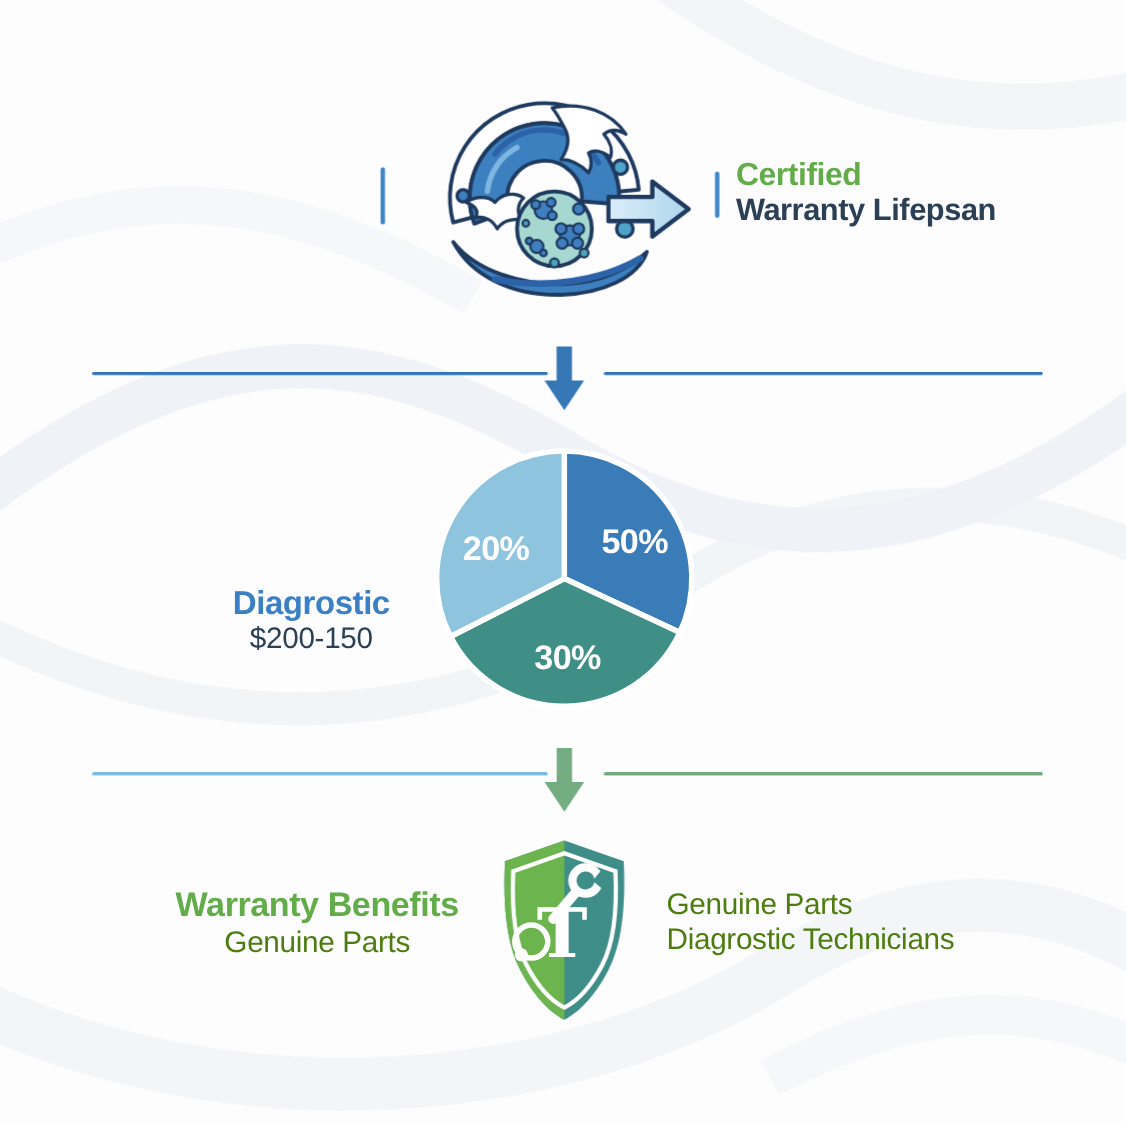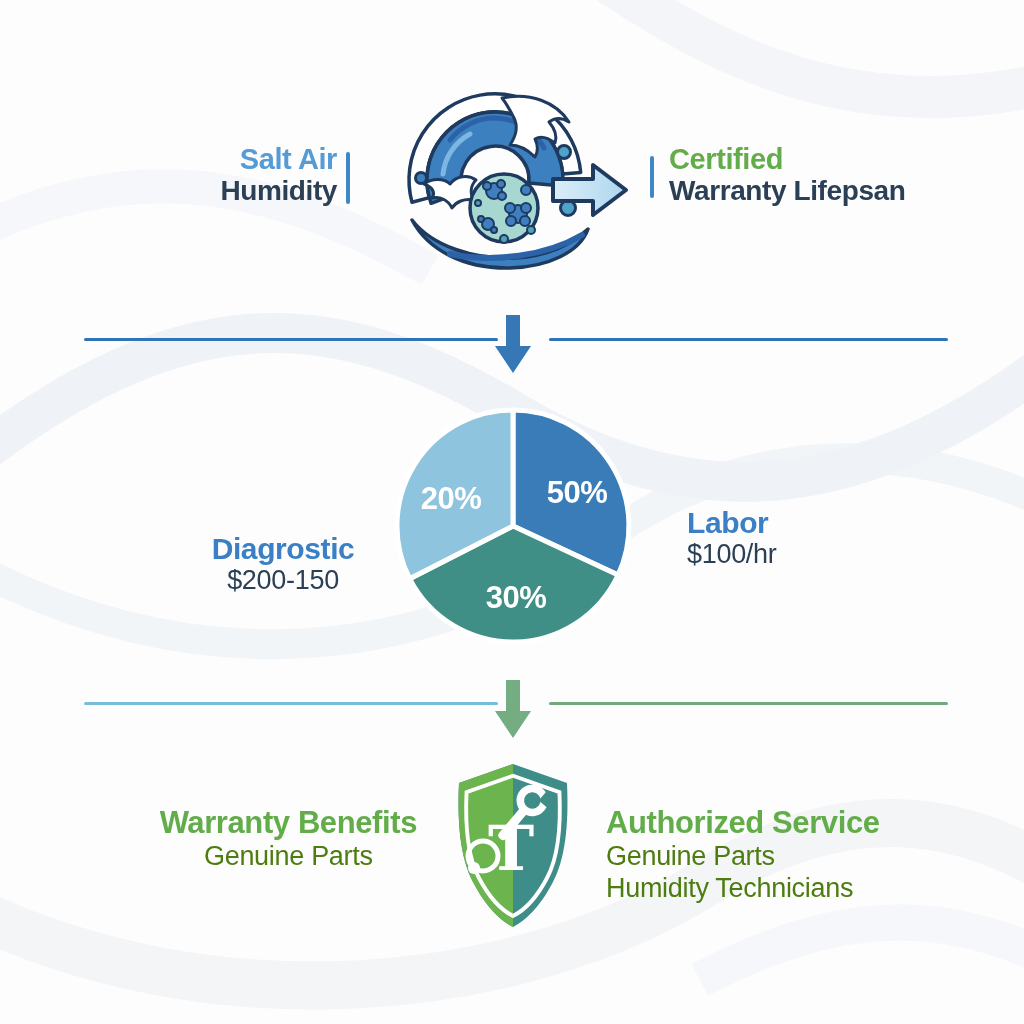--- a/index.html
+++ b/index.html
@@ -58,24 +58,20 @@
     <g fill="none" stroke="#eef1f5" opacity="0.9">
       <path d="M-40,470 C180,295 330,300 520,415 C700,520 870,505 1070,345" stroke-width="40"></path>
       <path d="M-40,560 C200,690 430,660 610,535 C760,430 930,440 1080,520" stroke-width="30" opacity="0.8"></path>
       <path d="M-40,905 C210,1030 520,1000 710,880 C840,800 960,805 1080,890" stroke-width="48" opacity="0.85"></path>
       <path d="M590,-30 C760,90 900,125 1080,75" stroke-width="42" opacity="0.7"></path>
       <path d="M-30,235 C140,150 280,185 430,270" stroke-width="34" opacity="0.6"></path>
       <path d="M700,980 C850,900 960,910 1070,970" stroke-width="36" opacity="0.6"></path>
     </g>
   </svg>
 
-  <div class="layer top-left">
-    <div class="t-line1 lightblue">Salt Air</div>
-    <div class="t-line2">Humidity</div>
-  </div>
 
   <div class="layer vbar vbar1"></div>
 
   <svg class="layer wave-svg" width="200" height="182" viewBox="0 0 200 182">
     <g stroke-linejoin="round" stroke-linecap="round">
 
       <path d="M14,132 C34,158 76,172 118,170 C150,168 174,156 190,141 C182,164 150,179 112,180 C66,181 30,162 14,132 Z" fill="#3d80c0" stroke="#1e3a5f" stroke-width="3.5"></path>
       <path d="M52,166 C96,175 148,168 184,147" stroke="#2b62a8" stroke-width="6" fill="none"></path>
 
       <path d="M14,114.3 A86,86 0 1 1 182.7,84.5 L164.7,86.1 A68,68 0 1 0 31.3,109.6 Z" fill="#ffffff" stroke="#1e3a5f" stroke-width="3.5"></path>
@@ -149,24 +145,20 @@
     <g stroke="#ffffff" stroke-width="5" stroke-linejoin="round">
       <path d="M121,121 L121,5 A116,116 0 0 1 226.1,170 Z" fill="#3a7cb8"></path>
       <path d="M121,121 L226.1,170 A116,116 0 0 1 17.6,173.7 Z" fill="#3f8f86"></path>
       <path d="M121,121 L17.6,173.7 A116,116 0 0 1 121,5 Z" fill="#8ec4de"></path>
     </g>
     <text class="pie-label" x="185" y="98">50%</text>
     <text class="pie-label" x="124" y="203">30%</text>
     <text class="pie-label" x="59" y="104">20%</text>
   </svg>
 
-  <div class="layer side-label-right">
-    <div class="s-title">Labor</div>
-    <div class="s-sub">$100/hr</div>
-  </div>
 
   <div class="layer hline d2l"></div>
   <div class="layer hline d2r"></div>
   <svg class="layer down-arrow2" width="40" height="58" viewBox="0 0 40 58">
     <path d="M13,0 H27 V31 H38 L20,58 L2,31 H13 Z" fill="#74ad81"></path>
   </svg>
 
   <div class="layer bottom-left">
     <div class="b-title">Warranty Benefits</div>
     <div class="b-sub">Genuine Parts</div>
@@ -188,18 +180,17 @@
       <rect x="-4.5" y="8" width="9" height="40" rx="4" fill="#ffffff"></rect>
     </g>
 
     <circle cx="36" cy="96" r="15" fill="none" stroke="#ffffff" stroke-width="5"></circle>
     <circle cx="27" cy="108" r="6" fill="#ffffff"></circle>
 
     <text x="64" y="110" text-anchor="middle" font-family="DejaVu Serif, serif" font-weight="bold" font-size="62" fill="#ffffff">T</text>
   </svg>
 
   <div class="layer bottom-right">
-    <div class="b-title">Authorized Service</div>
     <div class="b-sub">Genuine Parts</div>
-    <div class="b-sub">Humidity Technicians</div>
+    <div class="b-sub">Diagrostic Technicians</div>
   </div>
 
 </div>
 
 </body></html>

